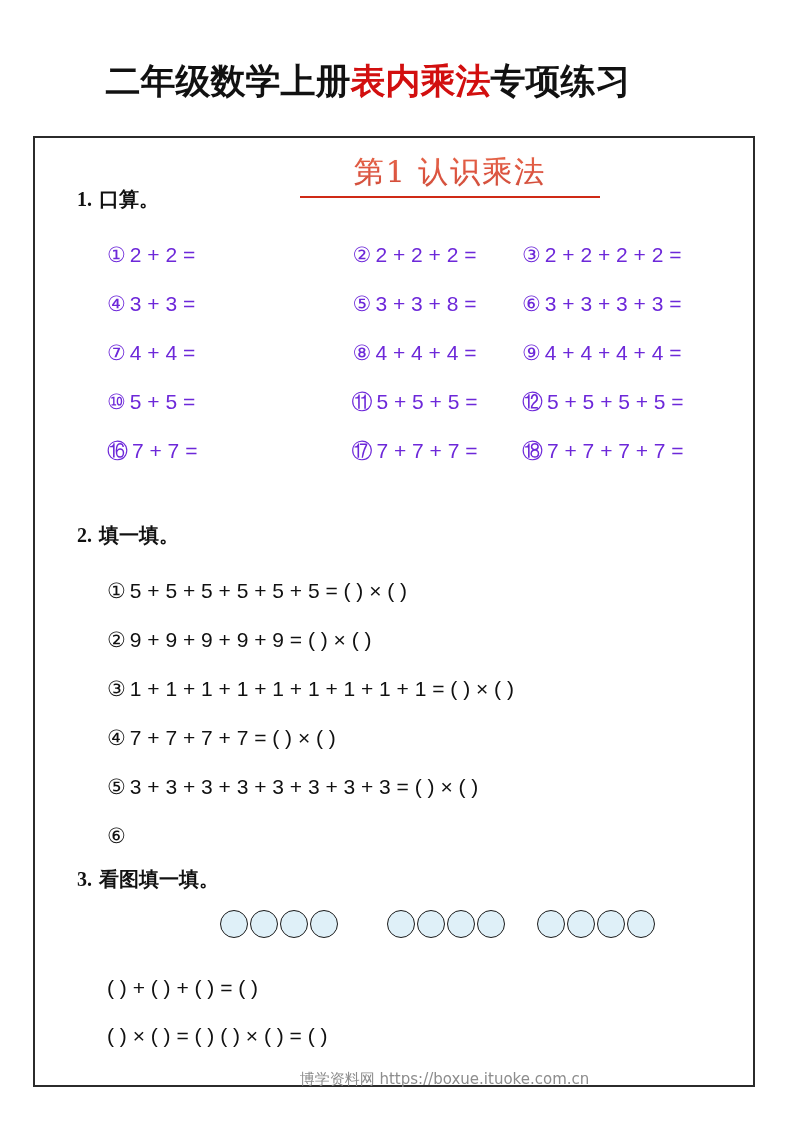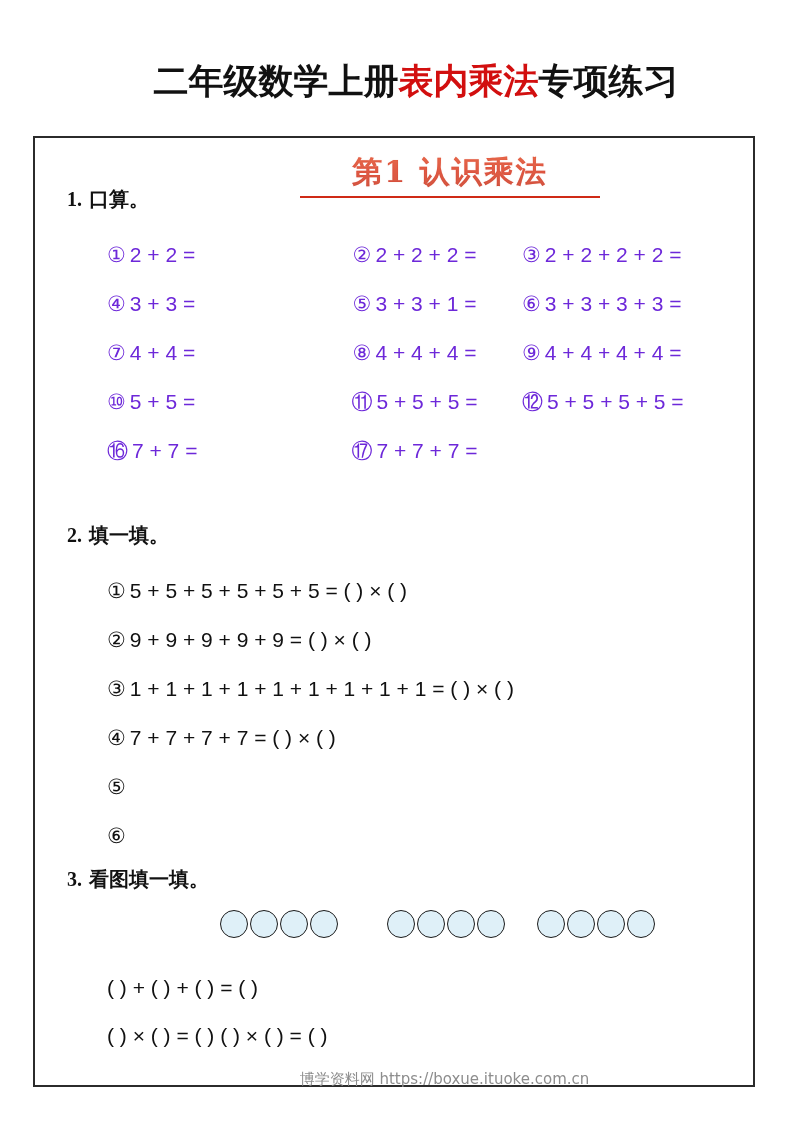--- a/index.html
+++ b/index.html
@@ -22,21 +22,20 @@
     top: 58px;
     left: 0;
     width: 736px;
     text-align: center;
     font-family: "DejaVu Sans", "Liberation Sans", sans-serif;
     font-size: 35px;
     font-weight: bold;
     letter-spacing: 0px;
     white-space: nowrap;
     color: #111111;
-    padding-left: 48px;
   }
   .page-title .hl {
     color: #d20f0f;
   }
 
   
   .sheet-box {
     position: absolute;
     left: 33px;
     top: 136px;
@@ -52,21 +51,21 @@
     position: absolute;
     left: 265px;
     top: 14px;
     width: 300px;
     text-align: center;
   }
   .section-heading .sh-text {
     display: inline-block;
     font-family: "DejaVu Serif", "Liberation Serif", serif;
     font-size: 30px;
-    font-weight: bold;
+    font-weight: normal;
     letter-spacing: 2px;
     white-space: nowrap;
     background: linear-gradient(180deg, #e03a22 0%, #cf1510 45%, #b00c08 100%);
     -webkit-background-clip: text;
     background-clip: text;
     color: #cc1410;
     -webkit-text-fill-color: transparent;
     text-shadow: 0 0 1px rgba(240,160,120,0.5);
     padding-bottom: 2px;
   }
@@ -78,21 +77,21 @@
   }
 
   
   .qblock {
     position: absolute;
     left: 0;
     width: 100%;
   }
   .q-head {
     position: absolute;
-    left: 32px;
+    left: 42px;
     font-size: 20px;
     font-weight: bold;
     font-family: "DejaVu Sans", "Liberation Sans", sans-serif;
     white-space: nowrap;
     color: #111111;
   }
   .q-head .q-num {
     font-family: "Liberation Serif", serif;
     font-weight: bold;
     margin-right: 7px;
@@ -205,36 +204,37 @@
     </div>
 
     <div class="oral-grid" style="top:58px;">
       <div class="oral-row">
         <div class="oral-cell c1"><span class="circ">①</span><span>2 + 2 =</span></div>
         <div class="oral-cell c2"><span class="circ">②</span><span>2 + 2 + 2 =</span></div>
         <div class="oral-cell c3"><span class="circ">③</span><span>2 + 2 + 2 + 2 =</span></div>
       </div>
       <div class="oral-row">
         <div class="oral-cell c1"><span class="circ">④</span><span>3 + 3 =</span></div>
-        <div class="oral-cell c2"><span class="circ">⑤</span><span>3 + 3 + 1 =</span></div>
+        <div class="oral-cell c2"><span class="circ">⑤</span><span>3 + 3 + 8 =</span></div>
         <div class="oral-cell c3"><span class="circ">⑥</span><span>3 + 3 + 3 + 3 =</span></div>
       </div>
       <div class="oral-row">
         <div class="oral-cell c1"><span class="circ">⑦</span><span>4 + 4 =</span></div>
         <div class="oral-cell c2"><span class="circ">⑧</span><span>4 + 4 + 4 =</span></div>
         <div class="oral-cell c3"><span class="circ">⑨</span><span>4 + 4 + 4 + 4 =</span></div>
       </div>
       <div class="oral-row">
         <div class="oral-cell c1"><span class="circ">⑩</span><span>5 + 5 =</span></div>
         <div class="oral-cell c2"><span class="circ">⑪</span><span>5 + 5 + 5 =</span></div>
         <div class="oral-cell c3"><span class="circ">⑫</span><span>5 + 5 + 5 + 5 =</span></div>
       </div>
       <div class="oral-row">
         <div class="oral-cell c1"><span class="circ">⑯</span><span>7 + 7 =</span></div>
         <div class="oral-cell c2"><span class="circ">⑰</span><span>7 + 7 + 7 =</span></div>
+        <div class="oral-cell c3"><span class="circ">⑱</span><span>7 + 7 + 7 + 7 =</span></div>
       </div>
     </div>
   </div>
 
   <div class="qblock" style="top:384px;height:340px;">
     <div class="q-head" style="top:0px;">
       <span class="q-num">2.</span><span>填一填。</span>
     </div>
 
     <div class="fill-list">
@@ -249,20 +249,21 @@
       <div class="fill-row">
           <span class="circ">③</span>
           <span>1 + 1 + 1 + 1 + 1 + 1 + 1 + 1 + 1 = (      ) × (      )</span>
         </div>
       <div class="fill-row">
           <span class="circ">④</span>
           <span>7 + 7 + 7 + 7 = (     ) × (     )</span>
         </div>
       <div class="fill-row">
           <span class="circ">⑤</span>
+          <span>3 + 3 + 3 + 3 + 3 + 3 + 3 + 3 = (     ) × (     )</span>
         </div>
       <div class="fill-row">
           <span class="circ">⑥</span>
         </div>
     </div>
   </div>
 
   <div class="qblock" style="top:728px;height:190px;padding-left:44px;">
     <div class="q-head" style="top:0px;">
       <span class="q-num">3.</span><span>看图填一填。</span>

